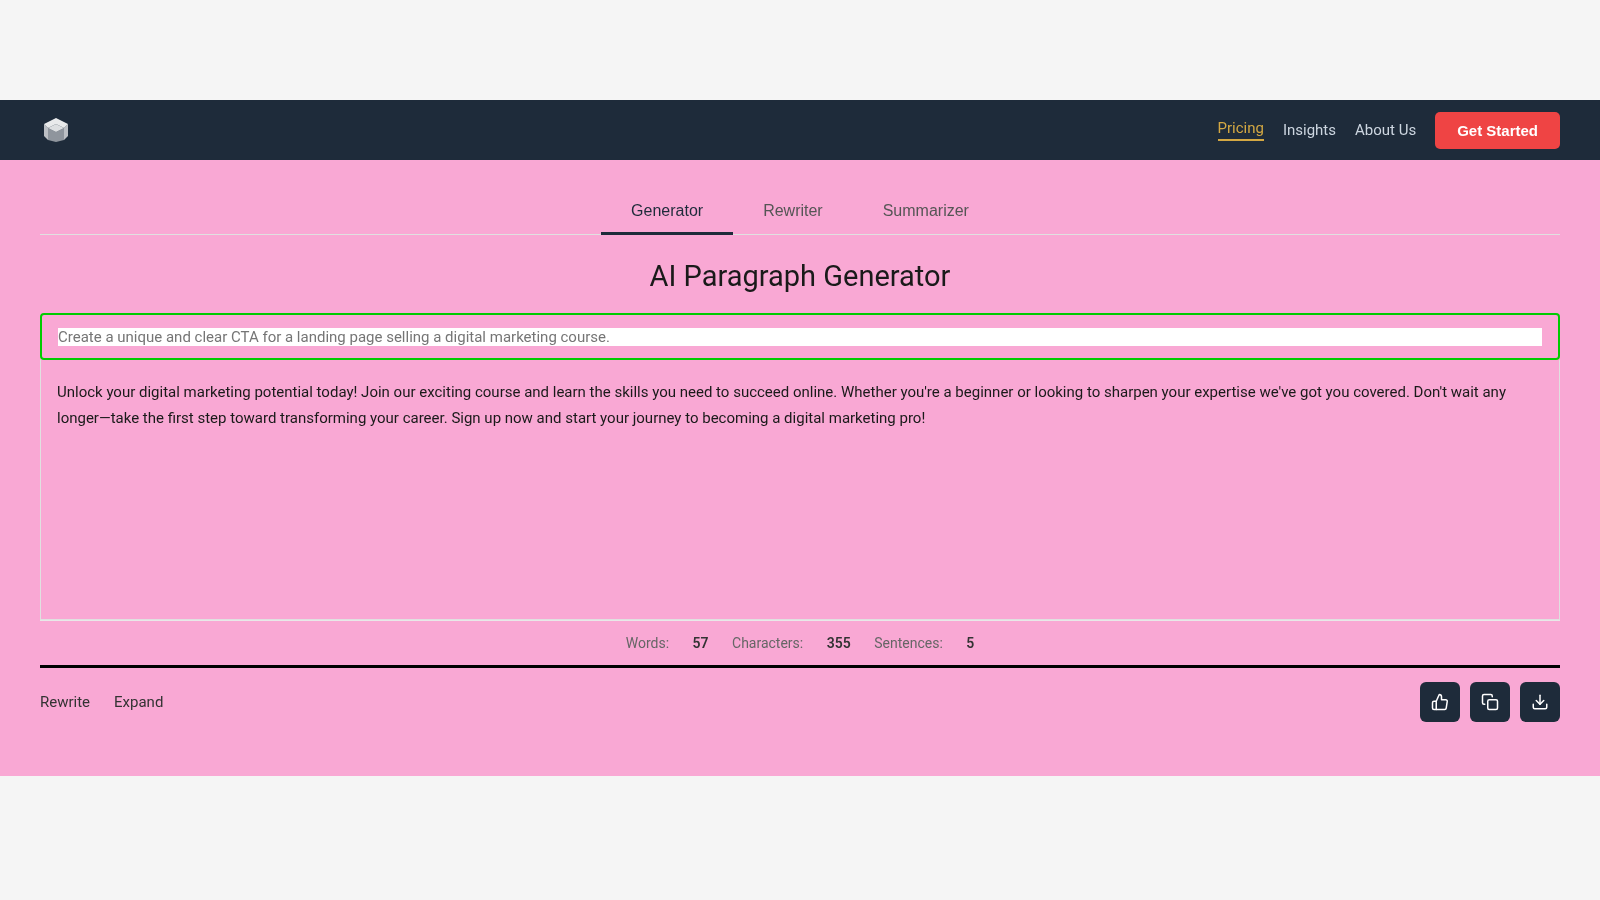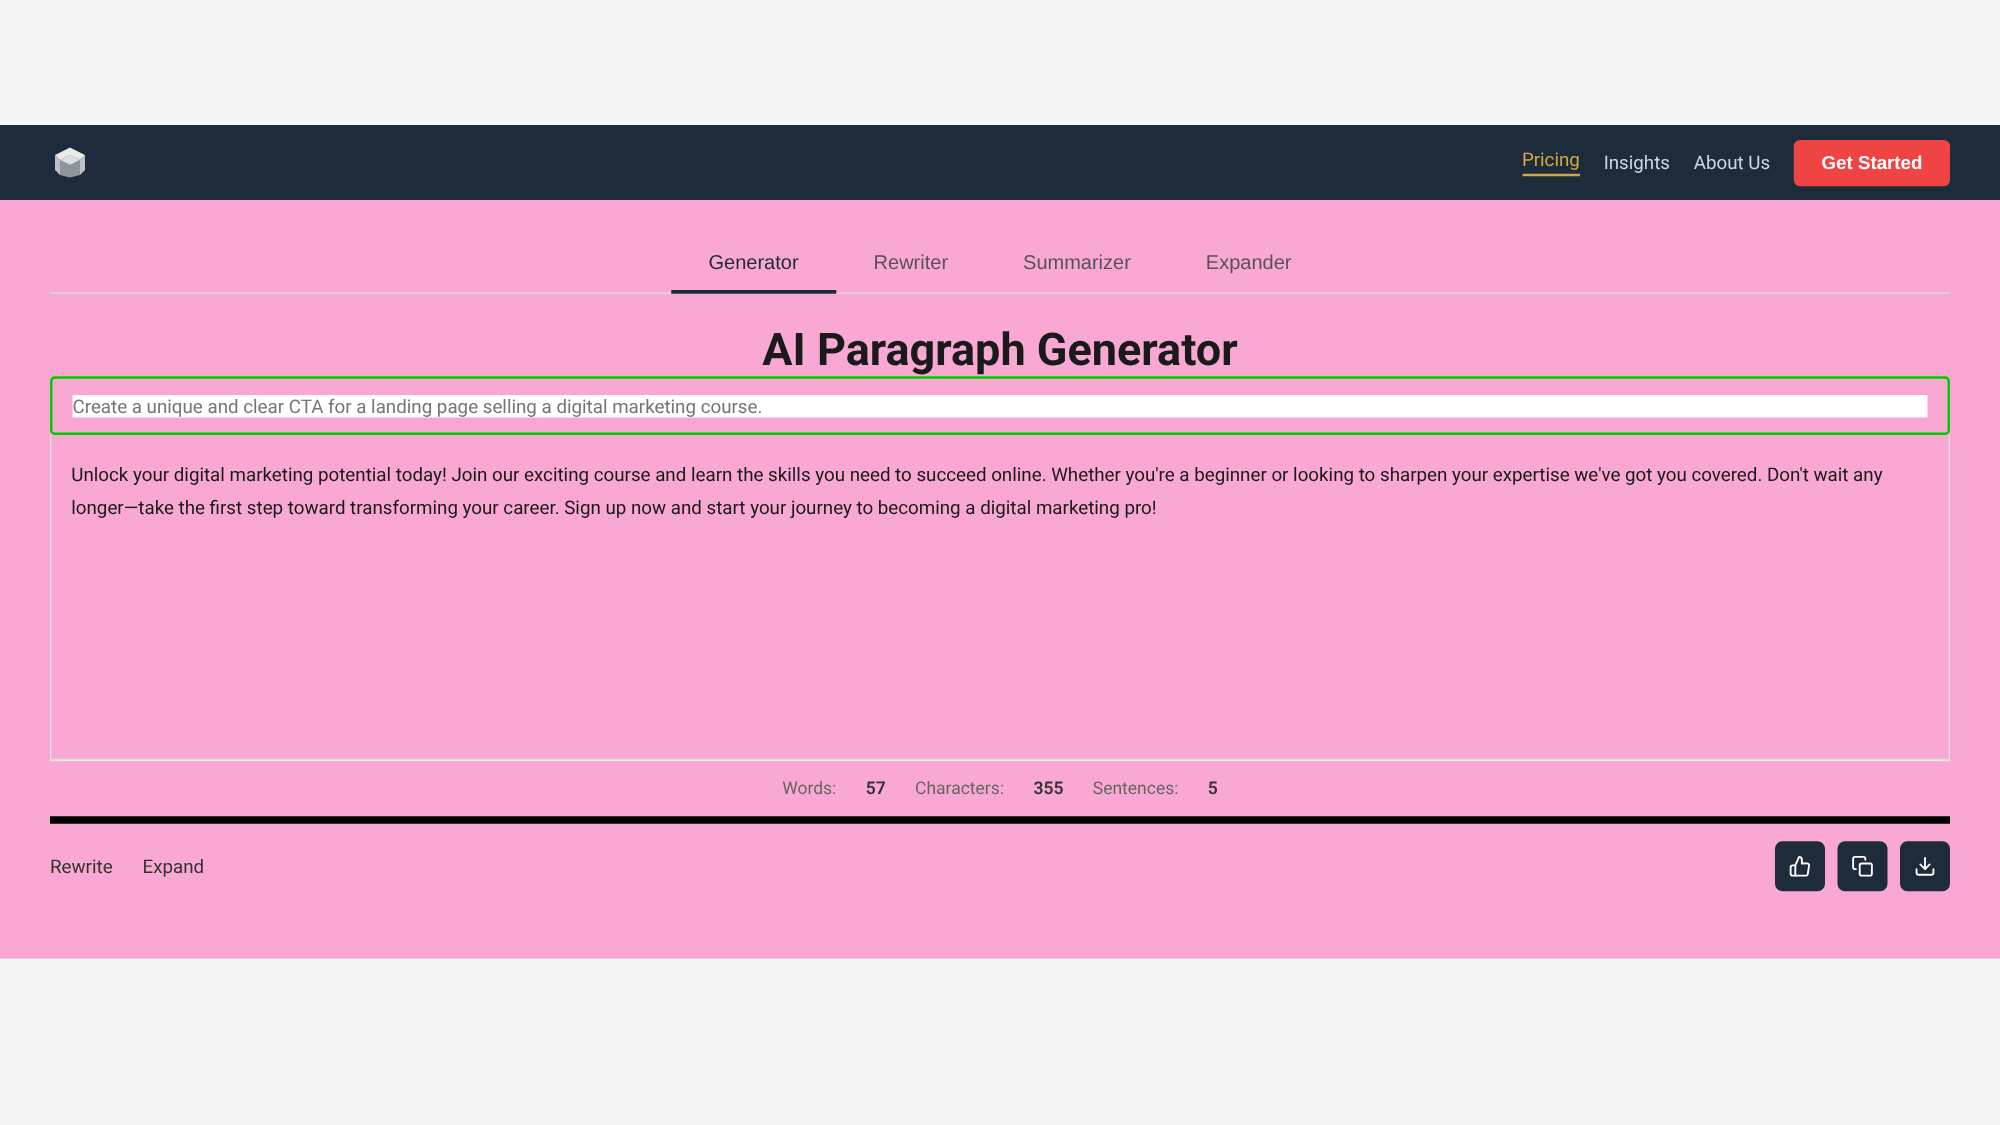--- a/index.html
+++ b/index.html
@@ -101,24 +101,24 @@
 
     .tab.active {
       color: #1e2b3a;
       border-bottom: 3px solid #1e2b3a;
       font-weight: 500;
     }
 
     
     .page-title {
       text-align: center;
-      font-size: 36px;
-      font-weight: 700;
+      font-size: 29px;
+      font-weight: 400;
       color: #1a1a1a;
-      margin-bottom: 0;
+      margin-bottom: 20px;
     }
 
     .page-description {
       text-align: center;
       font-size: 15px;
       color: #555;
       line-height: 1.6;
       max-width: 800px;
       margin: 0 auto 24px;
     }
@@ -153,21 +153,21 @@
       line-height: 1.7;
     }
 
     
     .stats-bar {
       text-align: center;
       padding: 14px 0;
       font-size: 14px;
       color: #666;
       border-top: 1px solid #e8e8e8;
-      border-bottom: 6px solid #000000;
+      border-bottom: 3px solid #000000;
     }
 
     .stats-bar span {
       margin: 0 10px;
     }
 
     .stats-value {
       font-weight: 600;
       color: #333;
     }
@@ -242,21 +242,20 @@
     <button class="get-started-btn">Get Started</button>
   </div>
 </nav>
 
 <div class="main-content">
 
   <div class="tabs-container">
     <button class="tab active">Generator</button>
     <button class="tab">Rewriter</button>
     <button class="tab">Summarizer</button>
-    <button class="tab">Expander</button>
   </div>
 
   <h1 class="page-title">AI Paragraph Generator</h1>
 
 
   <div class="input-container">
     <input type="text" class="input-field" placeholder="Create a unique and clear CTA for a landing page selling a digital marketing course." style="">
   </div>
 
   <div class="output-area">

